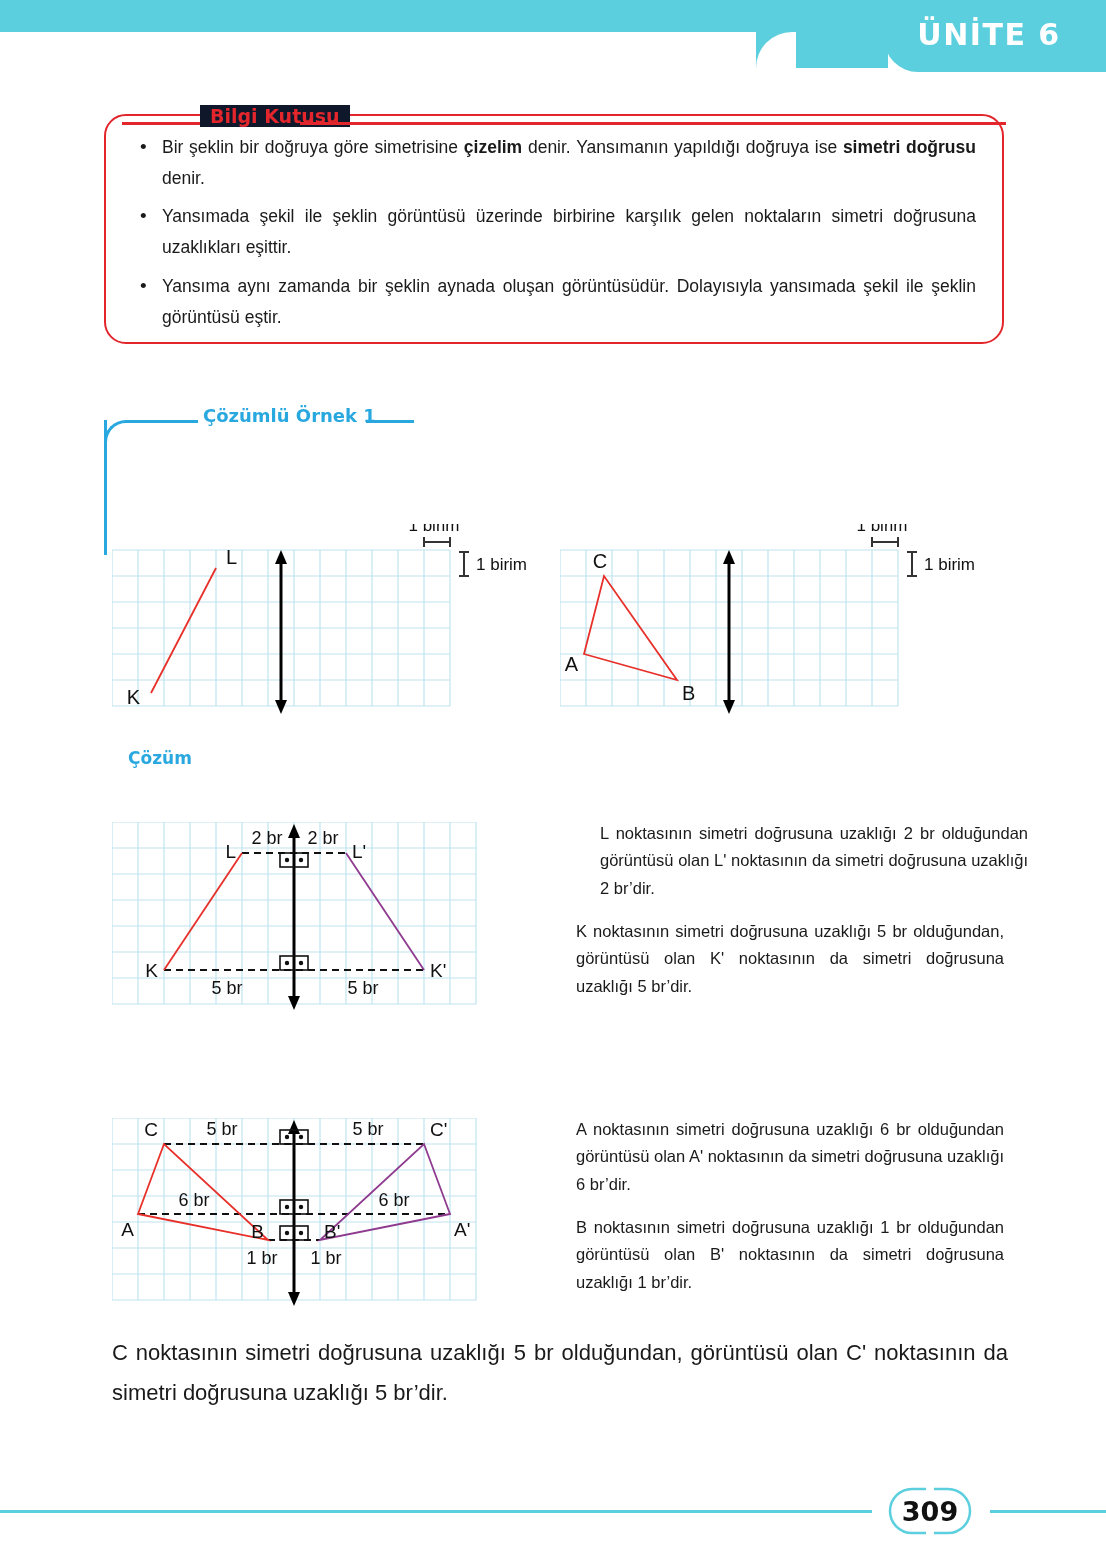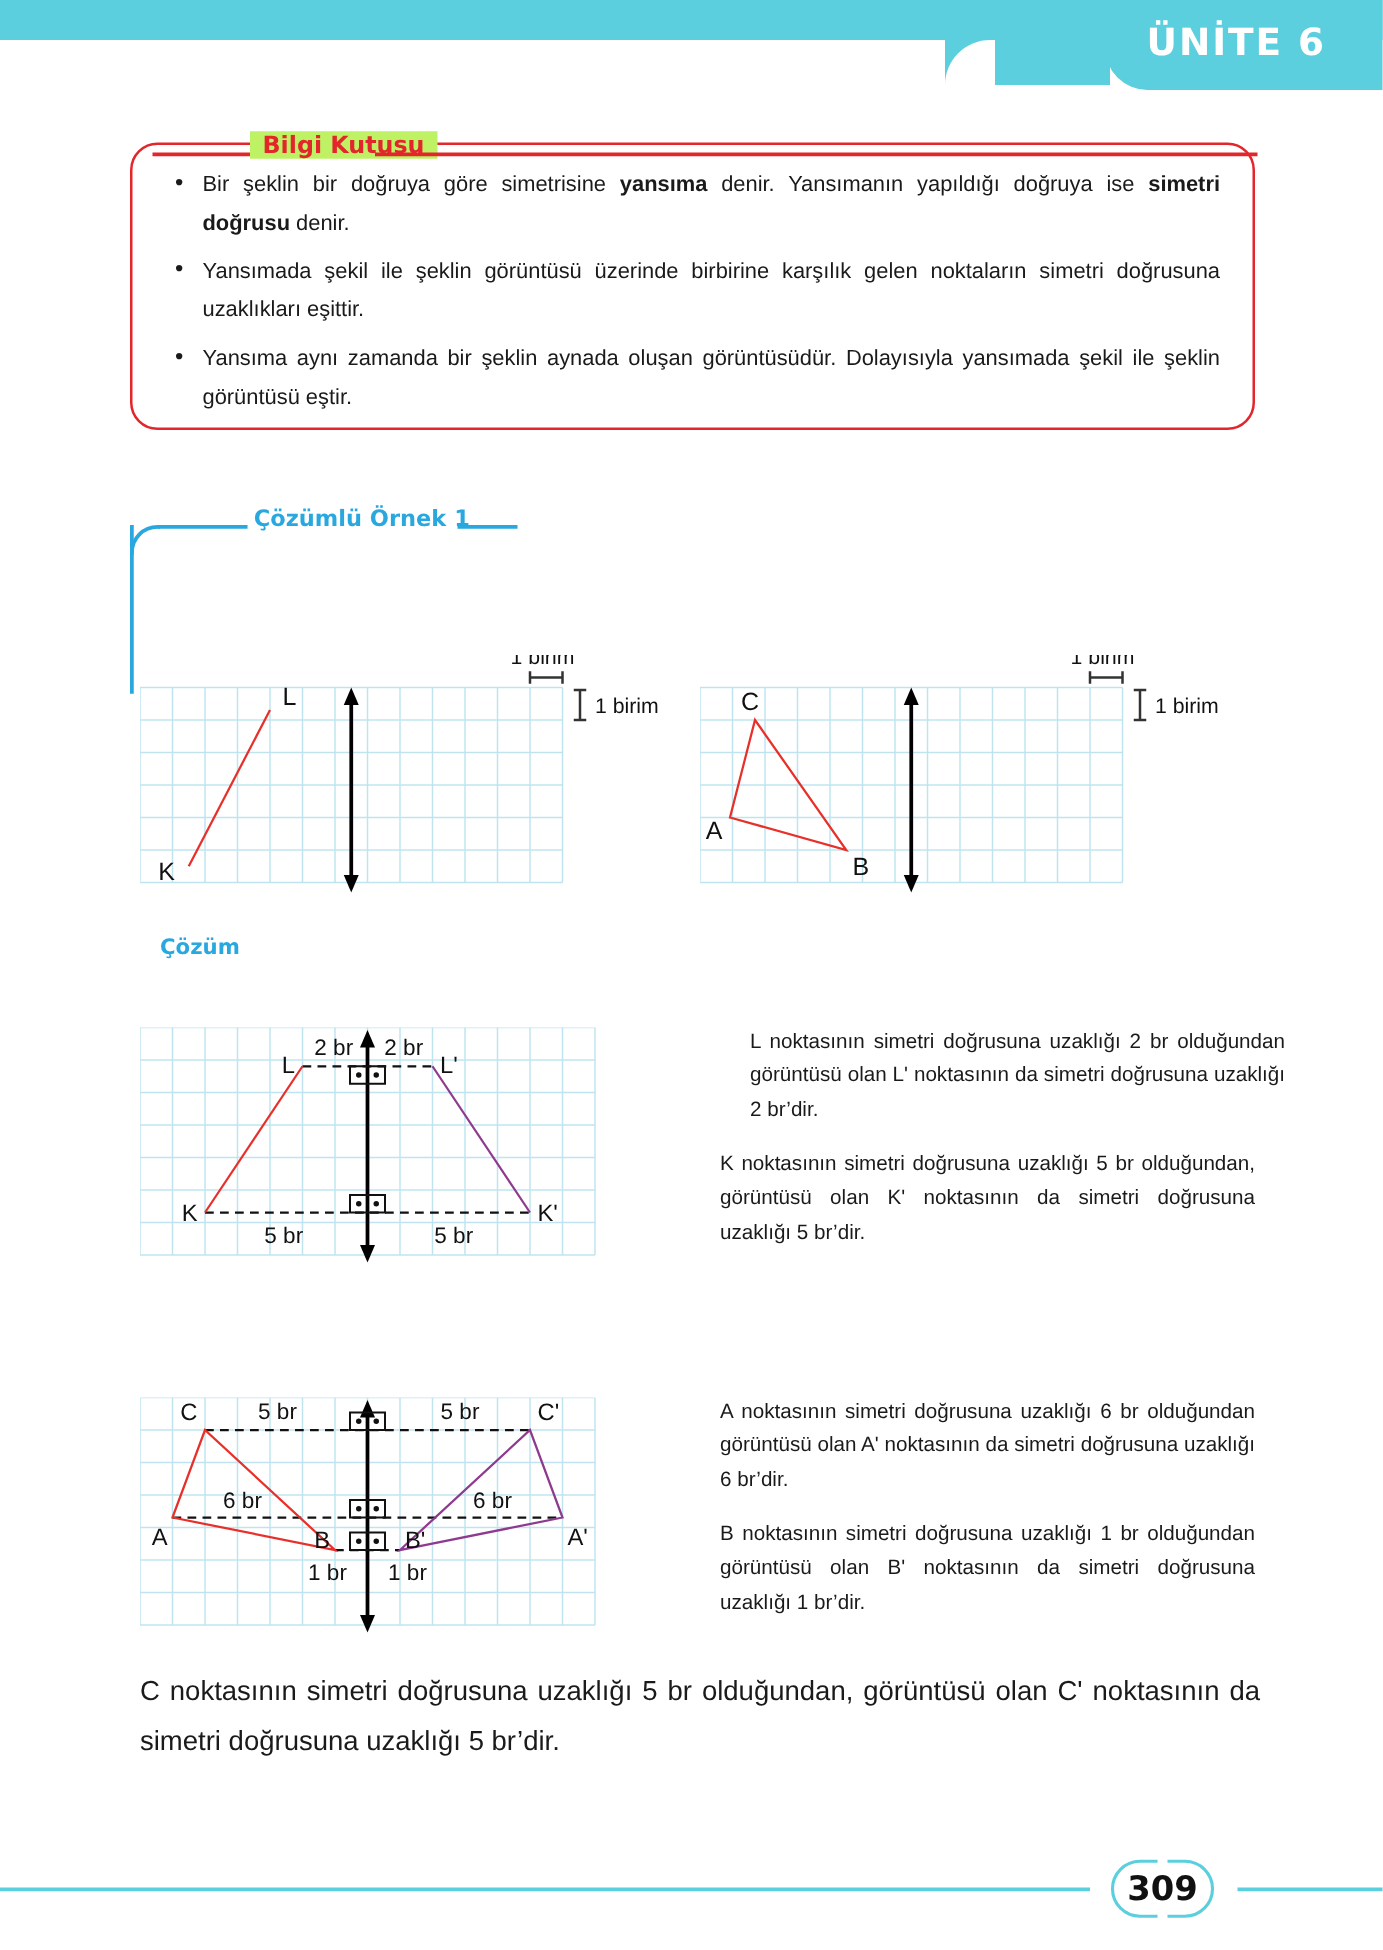--- a/index.html
+++ b/index.html
@@ -39,21 +39,21 @@
   }
 
   
   .infobox {
     position:absolute; left:104px; top:114px; width:900px; height:230px;
     border:2.5px solid #e3262c; border-radius:22px;
     background:#ffffff;
   }
   .infobox-legend {
     position:absolute; left:200px; top:105px;
-    background:#bef264; padding:0 10px;
+    background:#0f172a; padding:0 10px;
     color:#e3262c; font-weight:bold; font-size:19px;
     font-family:"DejaVu Sans", sans-serif;
   }
   .infobox-legend-line{
     position:absolute; left:300px; top:122px; width:706px; height:2.5px;
     background:#e3262c;
   }
   .infobox-legend-line-l{
     position:absolute; left:122px; top:122px; width:78px; height:2.5px;
     background:#e3262c;
@@ -141,21 +141,21 @@
 </head>
 <body>
 
 <div class="hdr-bar"></div>
 <div class="hdr-curve"></div>
 <div class="hdr-tab"></div>
 <div class="hdr-title">ÜNİTE 6</div>
 
 <div class="infobox">
   <ul>
-    <li id="ib1">Bir şeklin bir doğruya göre simetrisine <b>yansıma</b> denir. Yansımanın yapıldığı doğruya ise <b>simetri doğrusu</b> denir.</li>
+    <li id="ib1">Bir şeklin bir doğruya göre simetrisine <b>çizelim</b> denir. Yansımanın yapıldığı doğruya ise <b>simetri doğrusu</b> denir.</li>
     <li id="ib2">Yansımada şekil ile şeklin görüntüsü üzerinde birbirine karşılık gelen noktaların simetri doğrusuna uzaklıkları eşittir.</li>
     <li id="ib3">Yansıma aynı zamanda bir şeklin aynada oluşan görüntüsüdür. Dolayısıyla yansımada şekil ile şeklin görüntüsü eştir.</li>
   </ul>
 </div>
 <div class="infobox-legend-line-l"></div>
 <div class="infobox-legend">Bilgi Kutusu</div>
 <div class="infobox-legend-line"></div>
 
 <div class="ex-bracket"></div>
 <div class="ex-bracket-top"></div>

